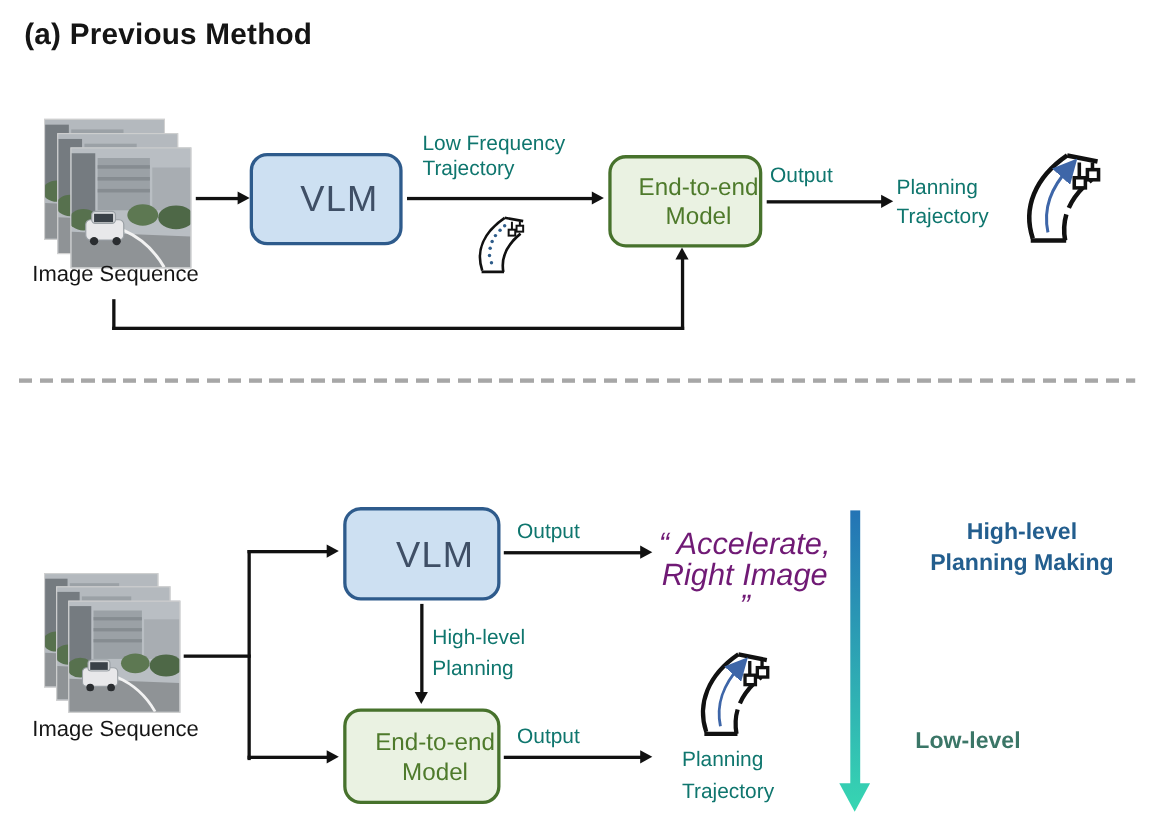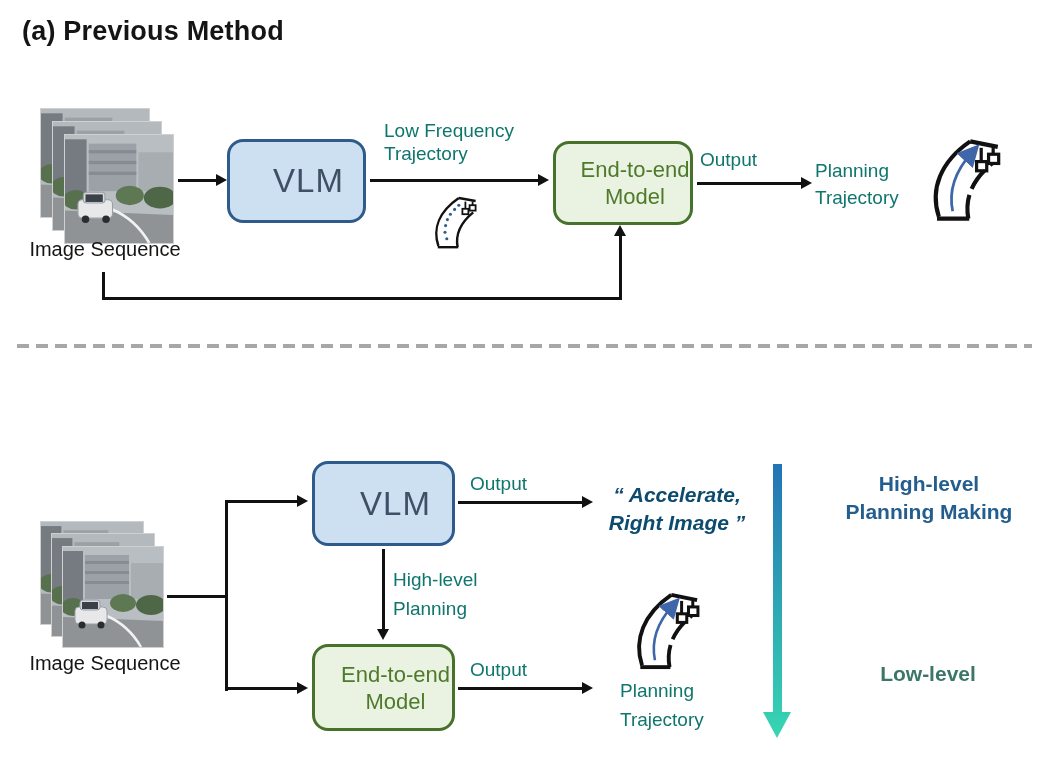--- a/index.html
+++ b/index.html
@@ -27,21 +27,21 @@
   .hline, .vline { position:absolute; background:#111111; }
   .hline { height:3px; }
   .vline { width:3px; }
   .ah-right { position:absolute; width:0; height:0; border-top:6px solid transparent; border-bottom:6px solid transparent; border-left:11px solid #111111; }
   .ah-up { position:absolute; width:0; height:0; border-left:6px solid transparent; border-right:6px solid transparent; border-bottom:11px solid #111111; }
   .ah-down { position:absolute; width:0; height:0; border-left:6px solid transparent; border-right:6px solid transparent; border-top:11px solid #111111; }
 
   .divider { position:absolute; left:17px; top:344px; width:1015px; height:4px;
     background:repeating-linear-gradient(90deg,#A7A7A7 0 12px, transparent 12px 19px); }
 
-  .quote { position:absolute; font-size:21px; font-weight:700; font-style:italic; color:#0c4a6e; text-align:center; line-height:28px; }
+  .quote { position:absolute; font-size:28px; font-weight:400; font-style:italic; color:#701a75; text-align:center; line-height:28px; }
   .legend { position:absolute; font-size:21px; font-weight:700; text-align:center; line-height:28px; }
   .legend.high { color:#235E8E; }
   .legend.low { color:#3B7667; }
 
   .icon { position:absolute; }
   .icon svg { display:block; width:100%; height:100%; }
 </style>
 </head>
 <body>
 
@@ -332,17 +332,17 @@
       </defs>
       <rect x="17" y="2" width="9" height="251" fill="url(#flowgrad)"></rect>
       <polygon points="7,250 35,250 21,276" fill="url(#flowgrad)"></polygon>
     </svg>
   </div>
 
   <div class="legend high" style="left:834px; top:470px; width:190px;">
     <span>High-level</span><br>
     <span>Planning Making</span>
   </div>
-  <div class="legend low" style="left:811px; top:660px; width:234px;">
+  <div class="legend low" style="left:763px; top:660px; width:234px;">
     <span>Low-level</span><br>
   </div>
 
 </div>
 
 </body></html>

